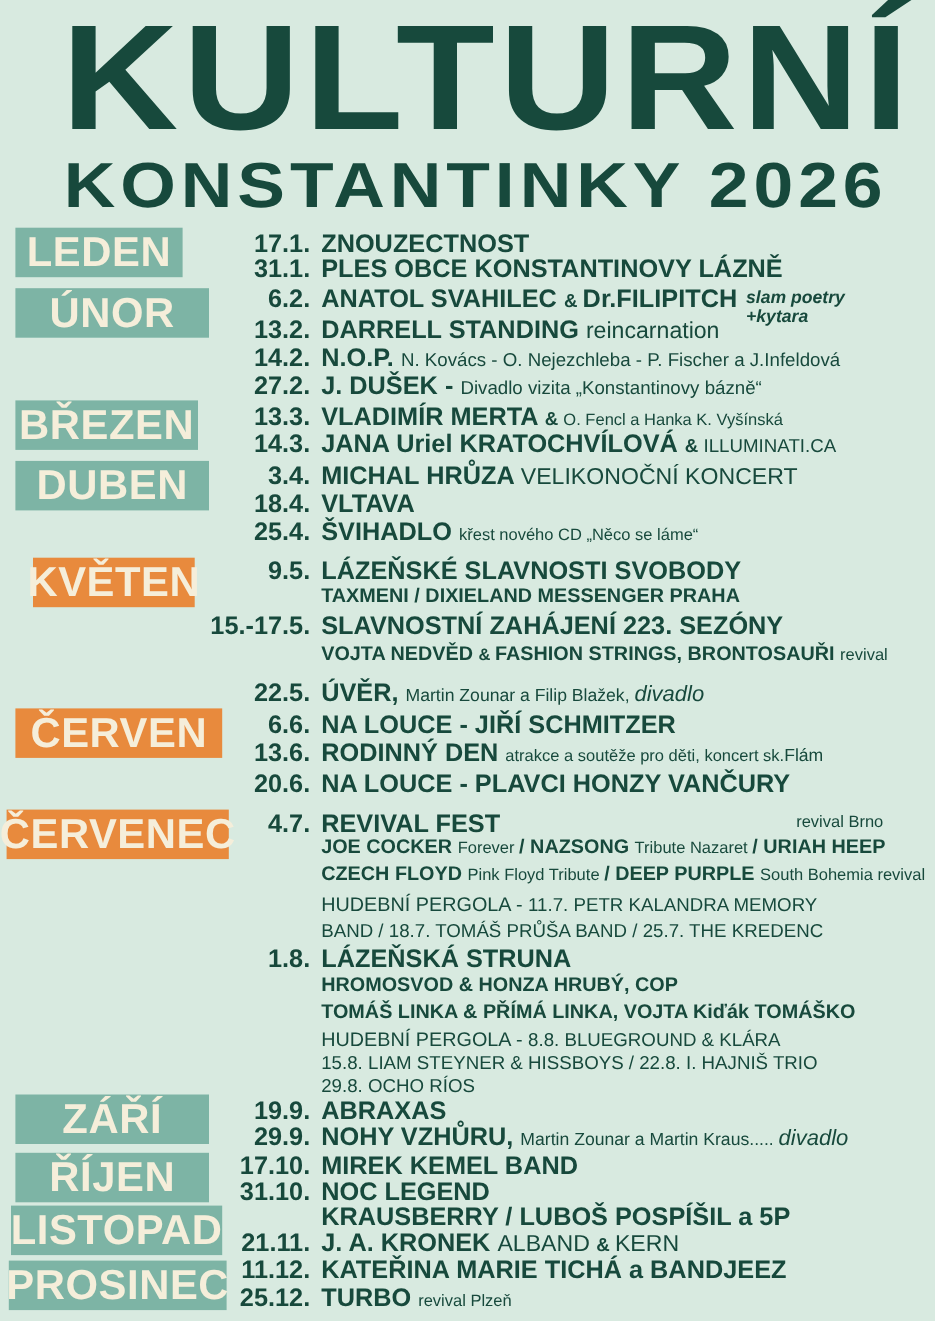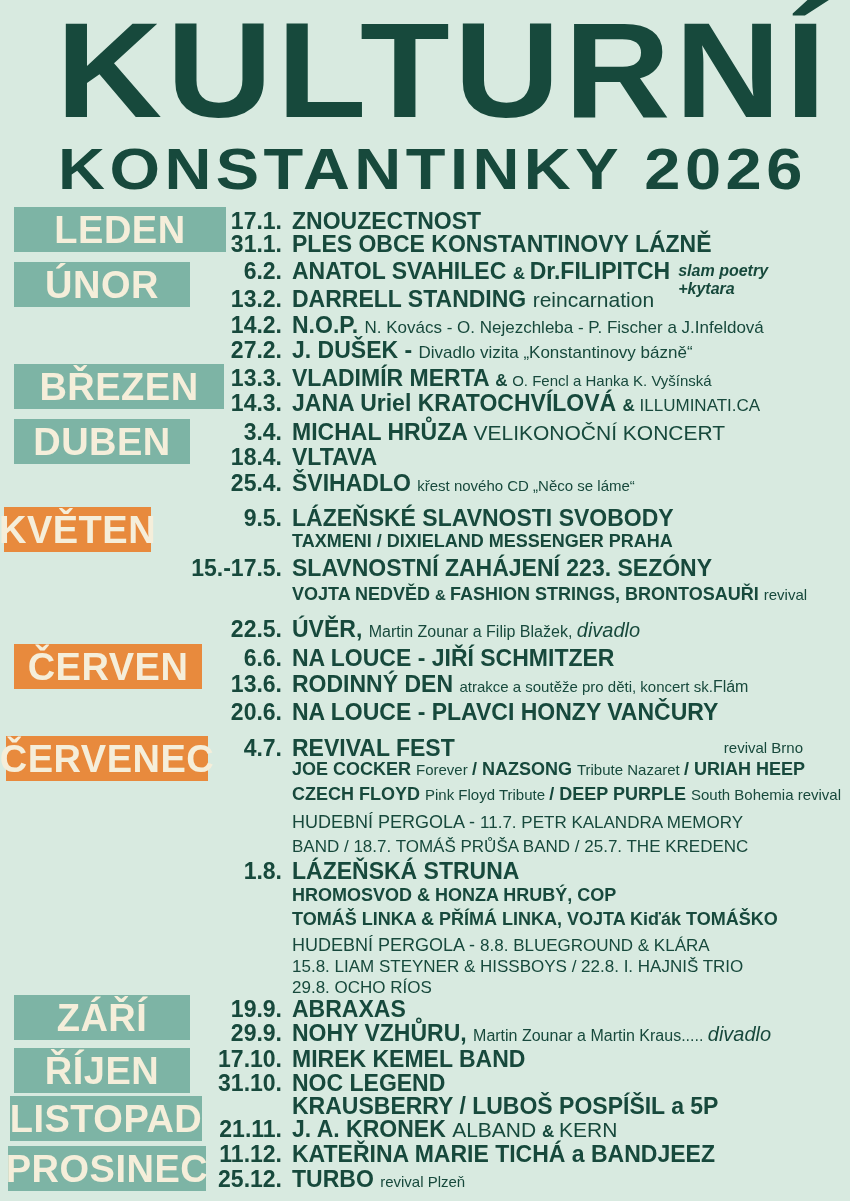--- a/index.html
+++ b/index.html
@@ -48,25 +48,25 @@
     white-space:pre-line;vertical-align:top;margin-left:8px;padding-top:2px;font-style:italic;
   }
   .seg-right{position:absolute;right:45px;top:3px;font-weight:400;font-size:15px;}
 </style>
 </head>
 <body>
 
 <div class="poster" id="poster">
   <h1 class="t1">KULTURNÍ</h1>
   <div class="t2">KONSTANTINKY 2026</div>
-<div class="chip teal" style="left: 14px; top: 207px; width: 212px;">LEDEN</div>
+<div class="chip teal" style="left: 14px; top: 207px; width: 152px;">LEDEN</div>
     <div class="chip teal" style="left: 14px; top: 262px; width: 176px;">ÚNOR</div>
-    <div class="chip teal" style="left: 14px; top: 364px; width: 210px;">BŘEZEN</div>
+    <div class="chip teal" style="left: 14px; top: 364px; width: 166px;">BŘEZEN</div>
     <div class="chip teal" style="left: 14px; top: 419px; width: 176px;">DUBEN</div>
-    <div class="chip orange" style="left: 4px; top: 507px; width: 147px;">KVĚTEN</div>
+    <div class="chip orange" style="left: 30px; top: 507px; width: 147px;">KVĚTEN</div>
     <div class="chip orange" style="left: 14px; top: 644px; width: 188px;">ČERVEN</div>
     <div class="chip orange" style="left: 6px; top: 736px; width: 202px;">ČERVENEC</div>
     <div class="chip teal" style="left: 14px; top: 995px; width: 176px;">ZÁŘÍ</div>
     <div class="chip teal" style="left: 14px; top: 1048px; width: 176px;">ŘÍJEN</div>
     <div class="chip teal" style="left: 10px; top: 1096px; width: 192px;">LISTOPAD</div>
     <div class="chip teal" style="left: 8px; top: 1146px; width: 198px;">PROSINEC</div>
     <div class="row" style="top: 210px;"><span class="date">17.1.</span><span class="seg seg-name">ZNOUZECTNOST</span></div>
     <div class="row" style="top: 233px;"><span class="date">31.1.</span><span class="seg seg-name">PLES OBCE KONSTANTINOVY LÁZNĚ</span></div>
     <div class="row" style="top: 260px;"><span class="date">6.2.</span><span class="seg seg-name">ANATOL SVAHILEC </span><span class="seg seg-amp">&amp; </span><span class="seg seg-name">Dr.FILIPITCH</span><span class="seg seg-tiny">slam poetry
 +kytara</span></div>

